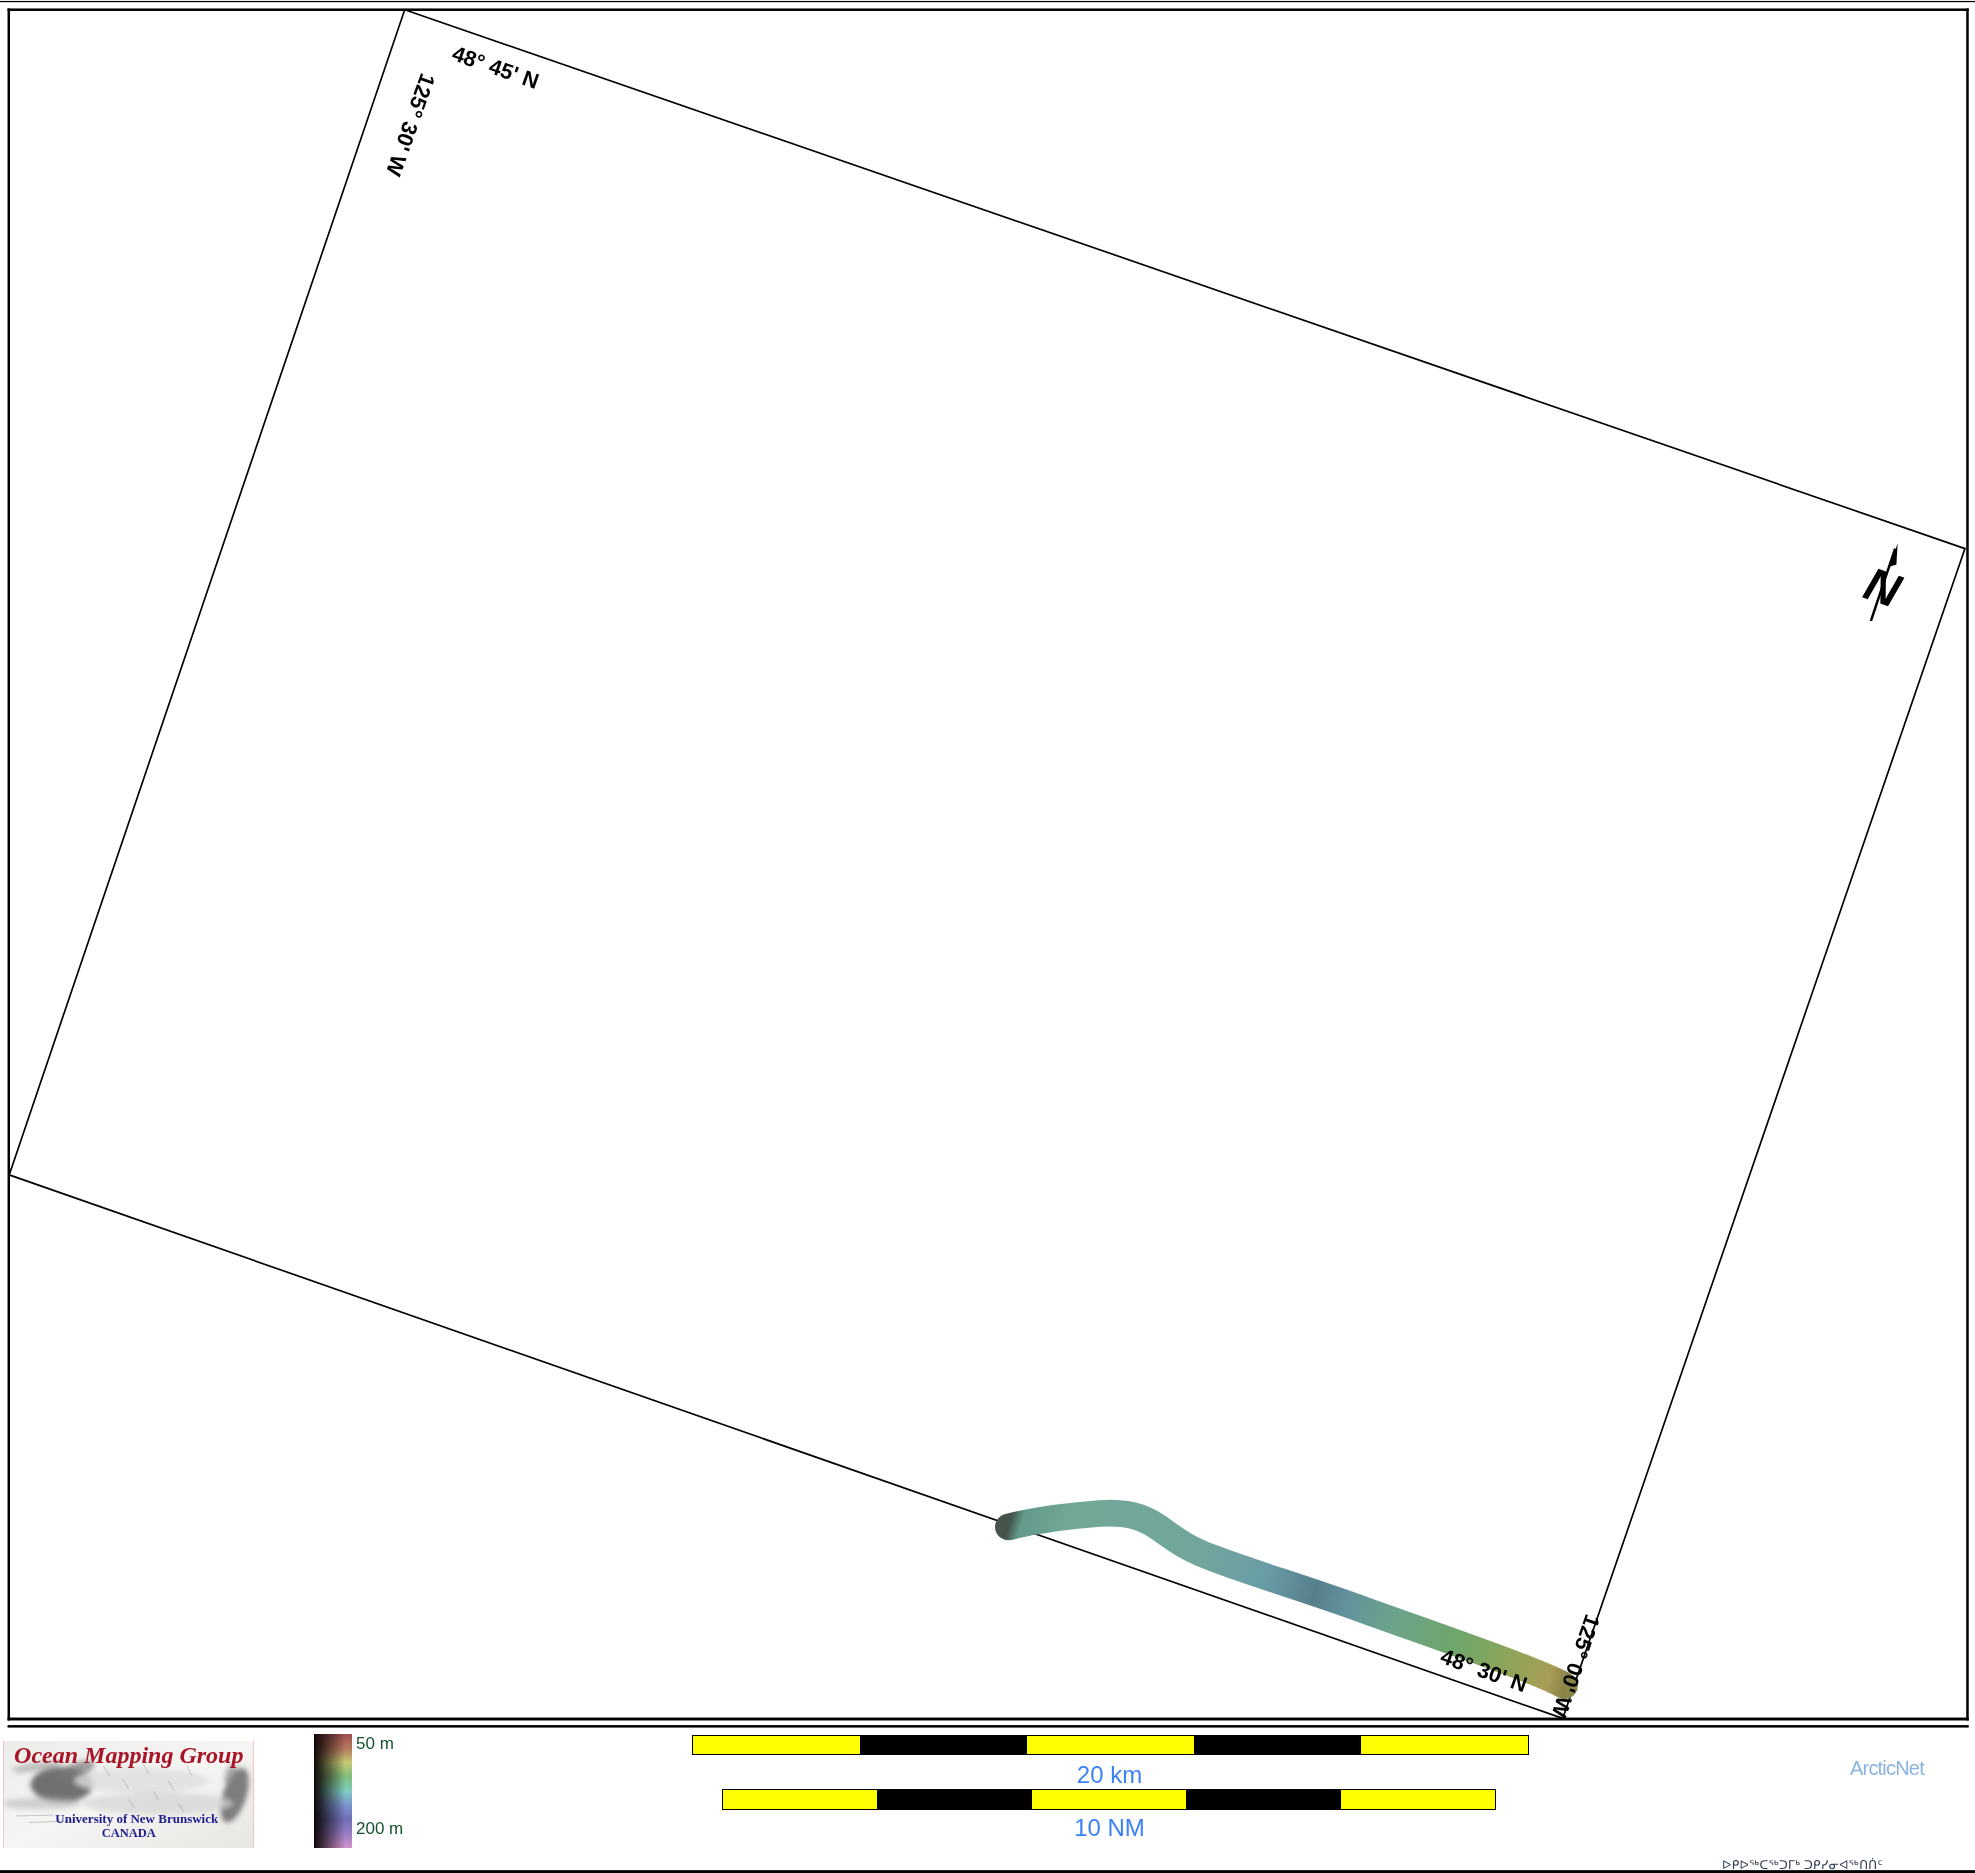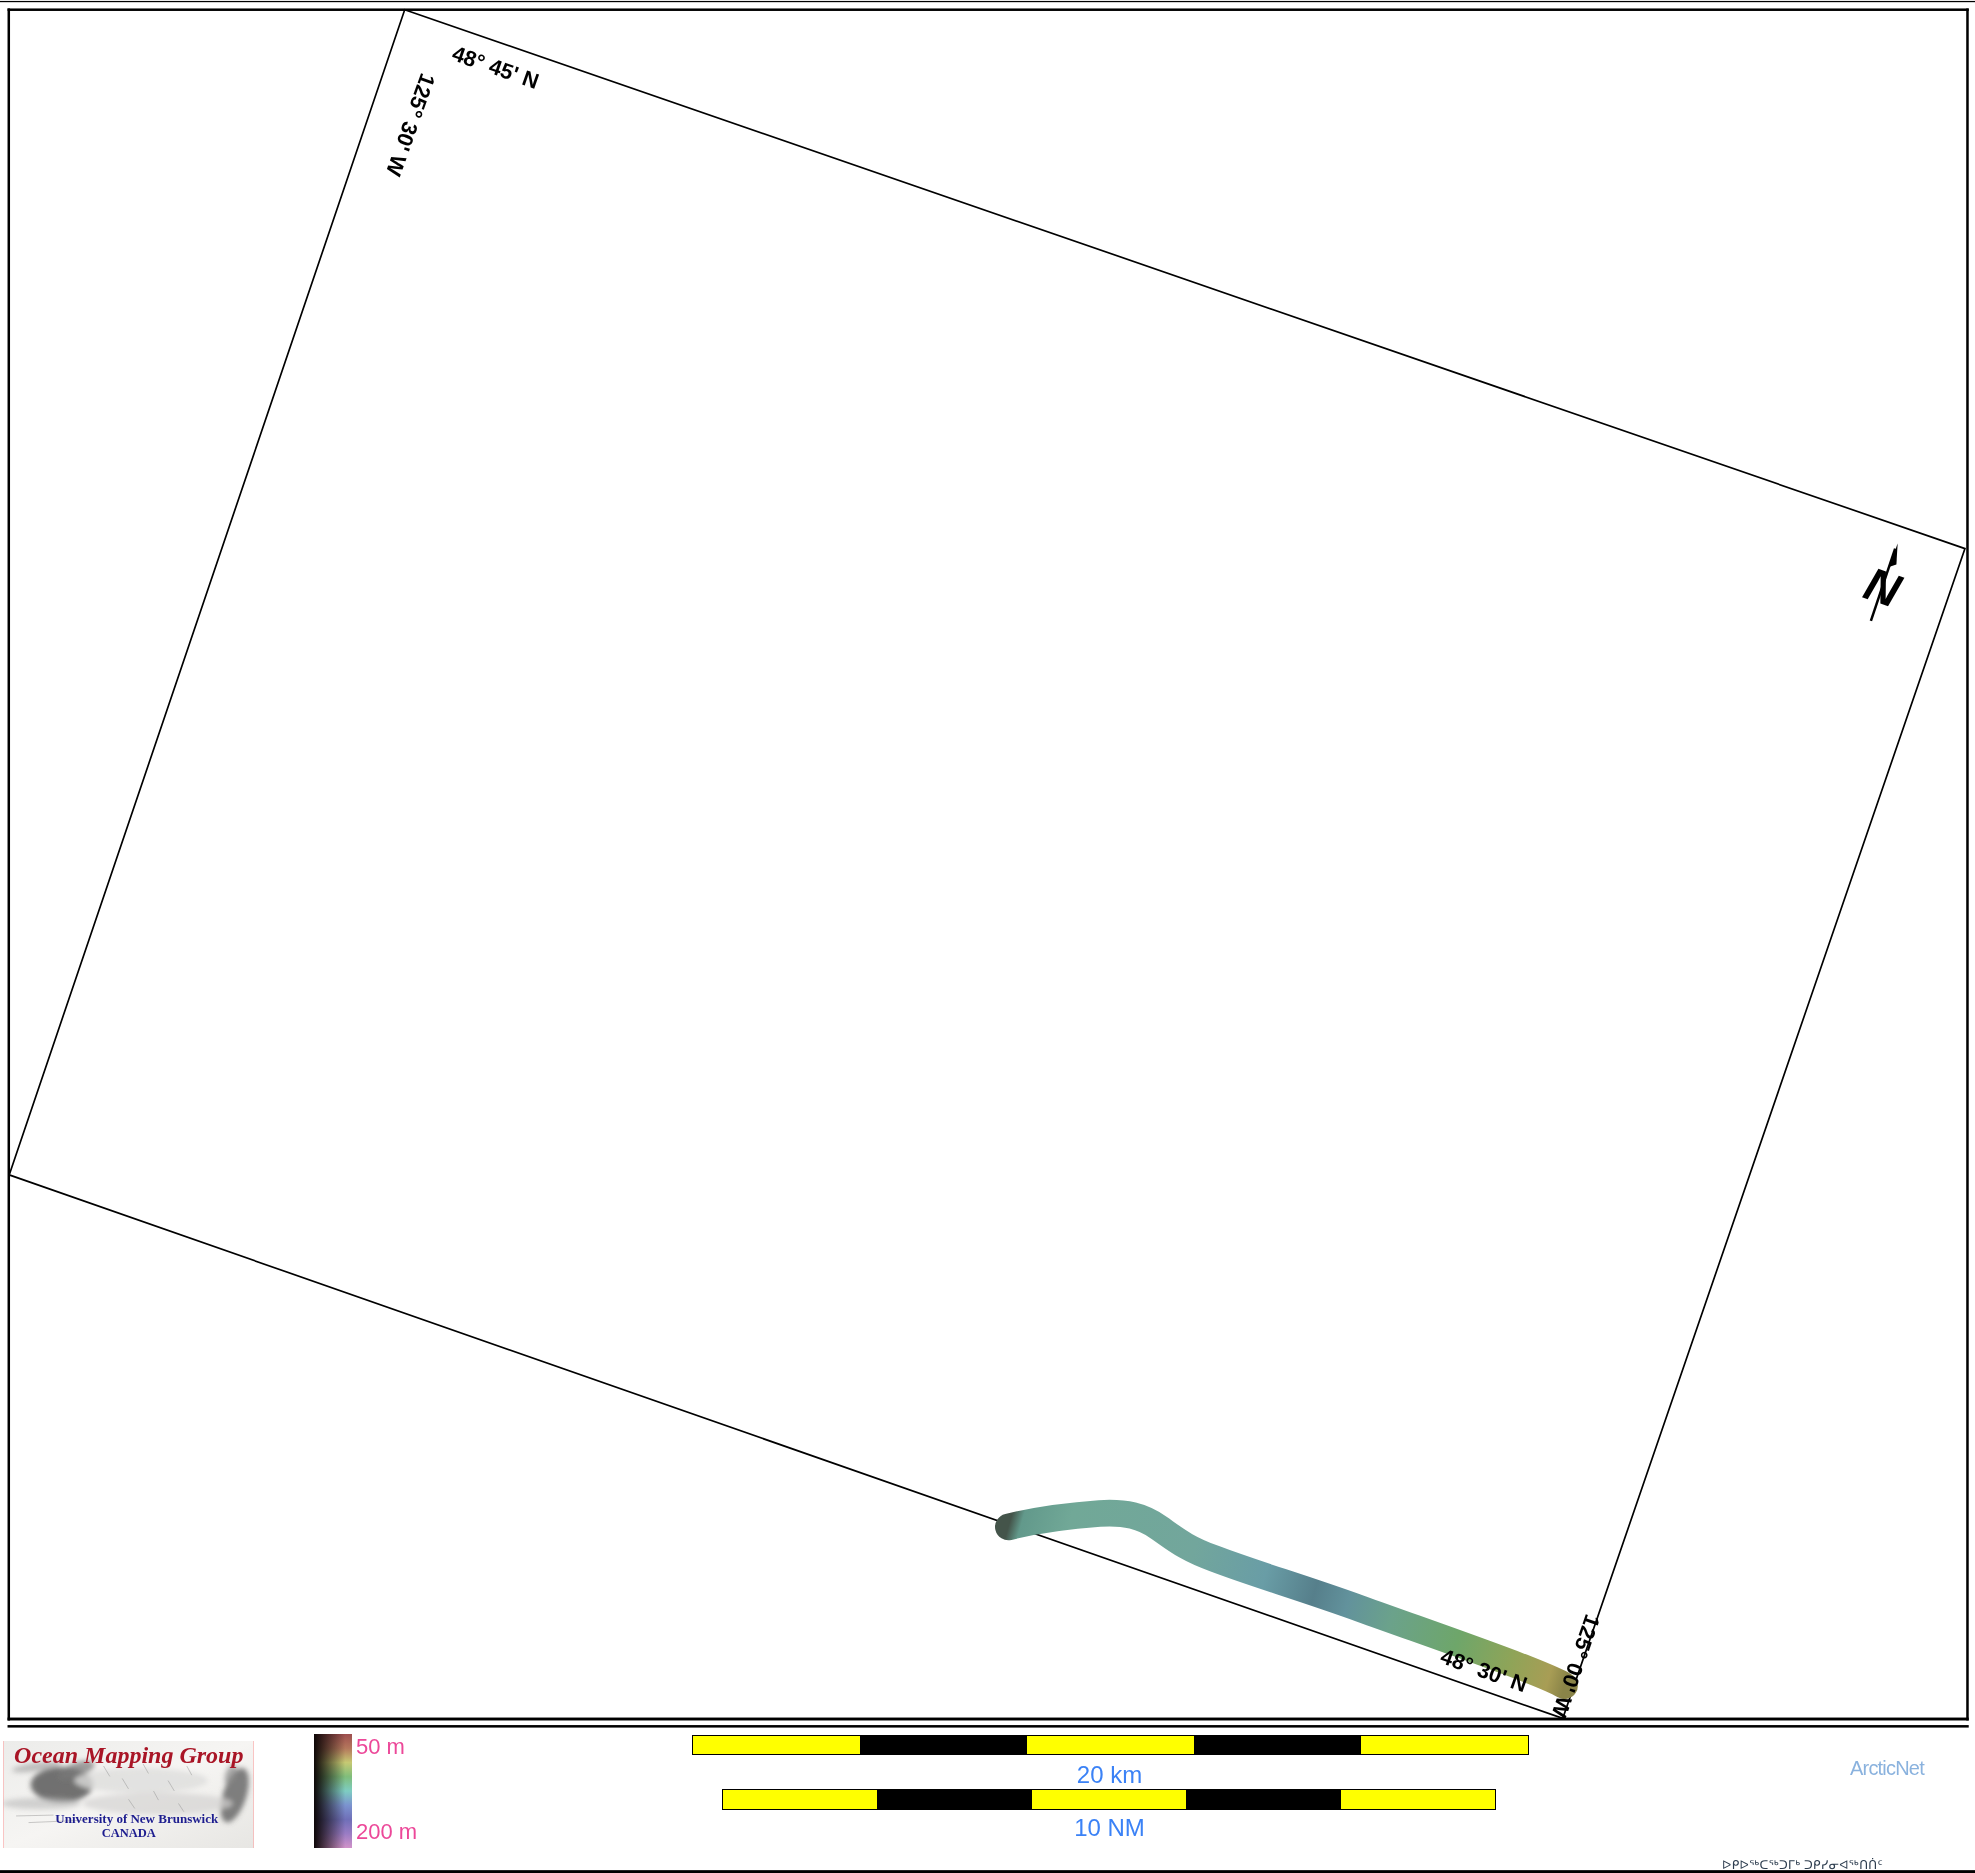--- a/index.html
+++ b/index.html
@@ -9,21 +9,21 @@
   svg{display:block;}
   
   .omg-logo{left:3.3px;top:1741px;width:251px;height:107px;background:#fca5a5;overflow:hidden;}
   .omg-title{position:absolute;left:0;top:0.8px;width:100%;text-align:center;
              font-family:"Liberation Serif",serif;font-style:italic;font-weight:bold;font-size:24px;}
   .omg-sub{position:absolute;left:8px;top:70px;width:100%;text-align:center;
            font-family:"Liberation Serif",serif;font-weight:bold;font-size:13px;}
   .omg-country{position:absolute;left:0;top:85px;width:100%;text-align:center;
                font-family:"Liberation Serif",serif;font-weight:bold;font-size:12.5px;}
   .colorbar{left:314px;top:1734px;width:38px;height:114px;}
-  .depth-label{font-size:22px;color:#ec4899;white-space:nowrap;}
+  .depth-label{font-size:17px;color:#14532d;white-space:nowrap;}
   .scalebar{display:flex;border:1.7px solid #000;box-sizing:border-box;}
   .scalebar .seg{flex:1 1 0;height:100%;}
   .bar-label{font-size:24px;color:#3b82f6;text-align:center;white-space:nowrap;}
   .caption{left:580px;top:1848px;font-size:19px;letter-spacing:-0.4px;color:#000;white-space:nowrap;}
   .caption span{margin-right:23px;}
   .arcticnet-name{left:1850px;top:1757px;font-size:20px;font-weight:300;letter-spacing:-0.8px;white-space:nowrap;}
   .arcticnet-syll{left:1722px;top:1858px;font-size:12px;font-family:Liberation Serif, serif;
                   letter-spacing:0.4px;white-space:nowrap;}
 </style>
 </head>

